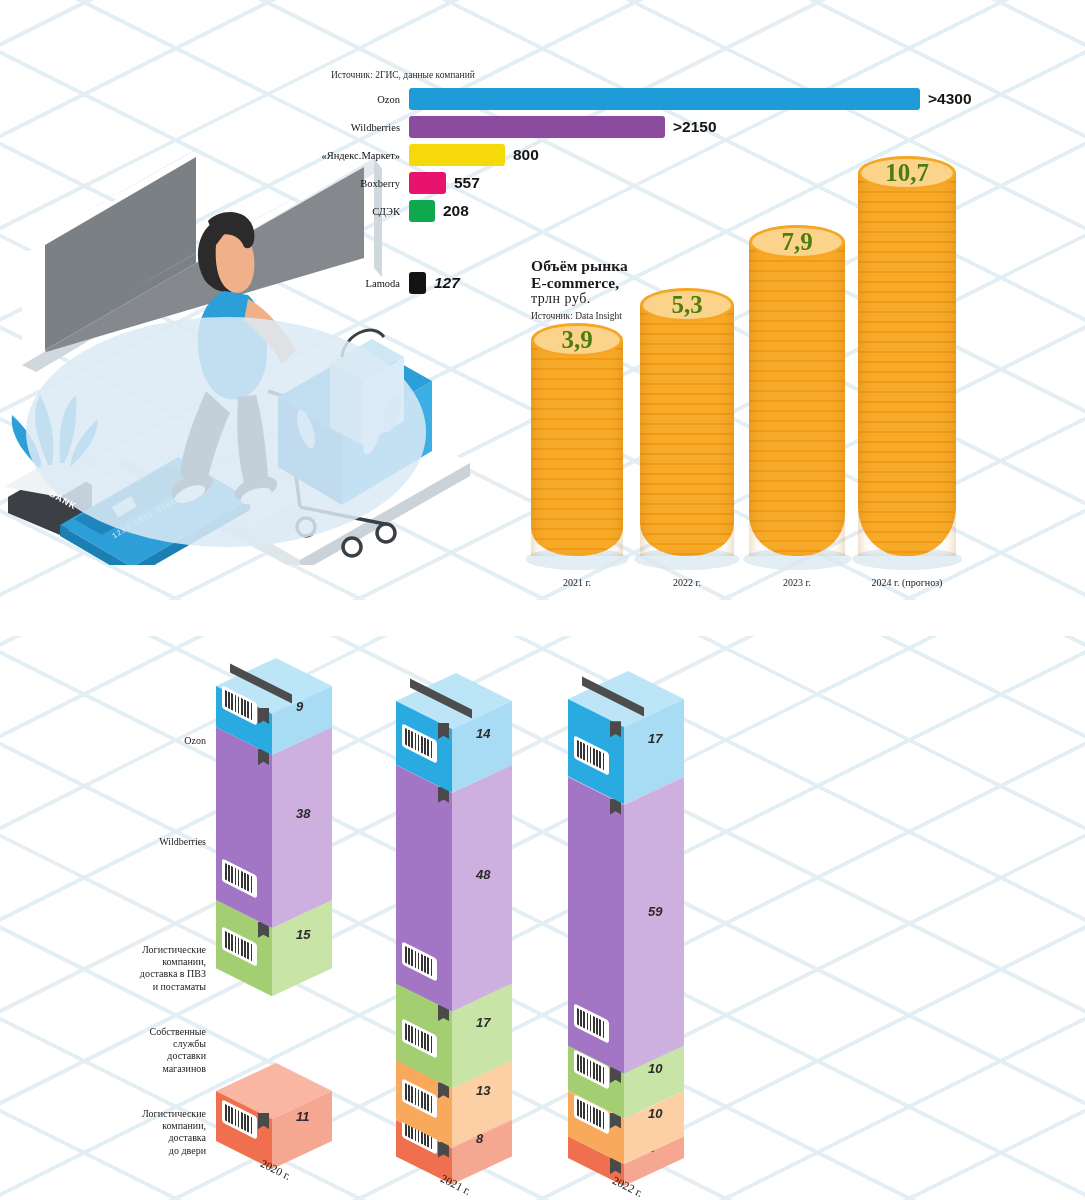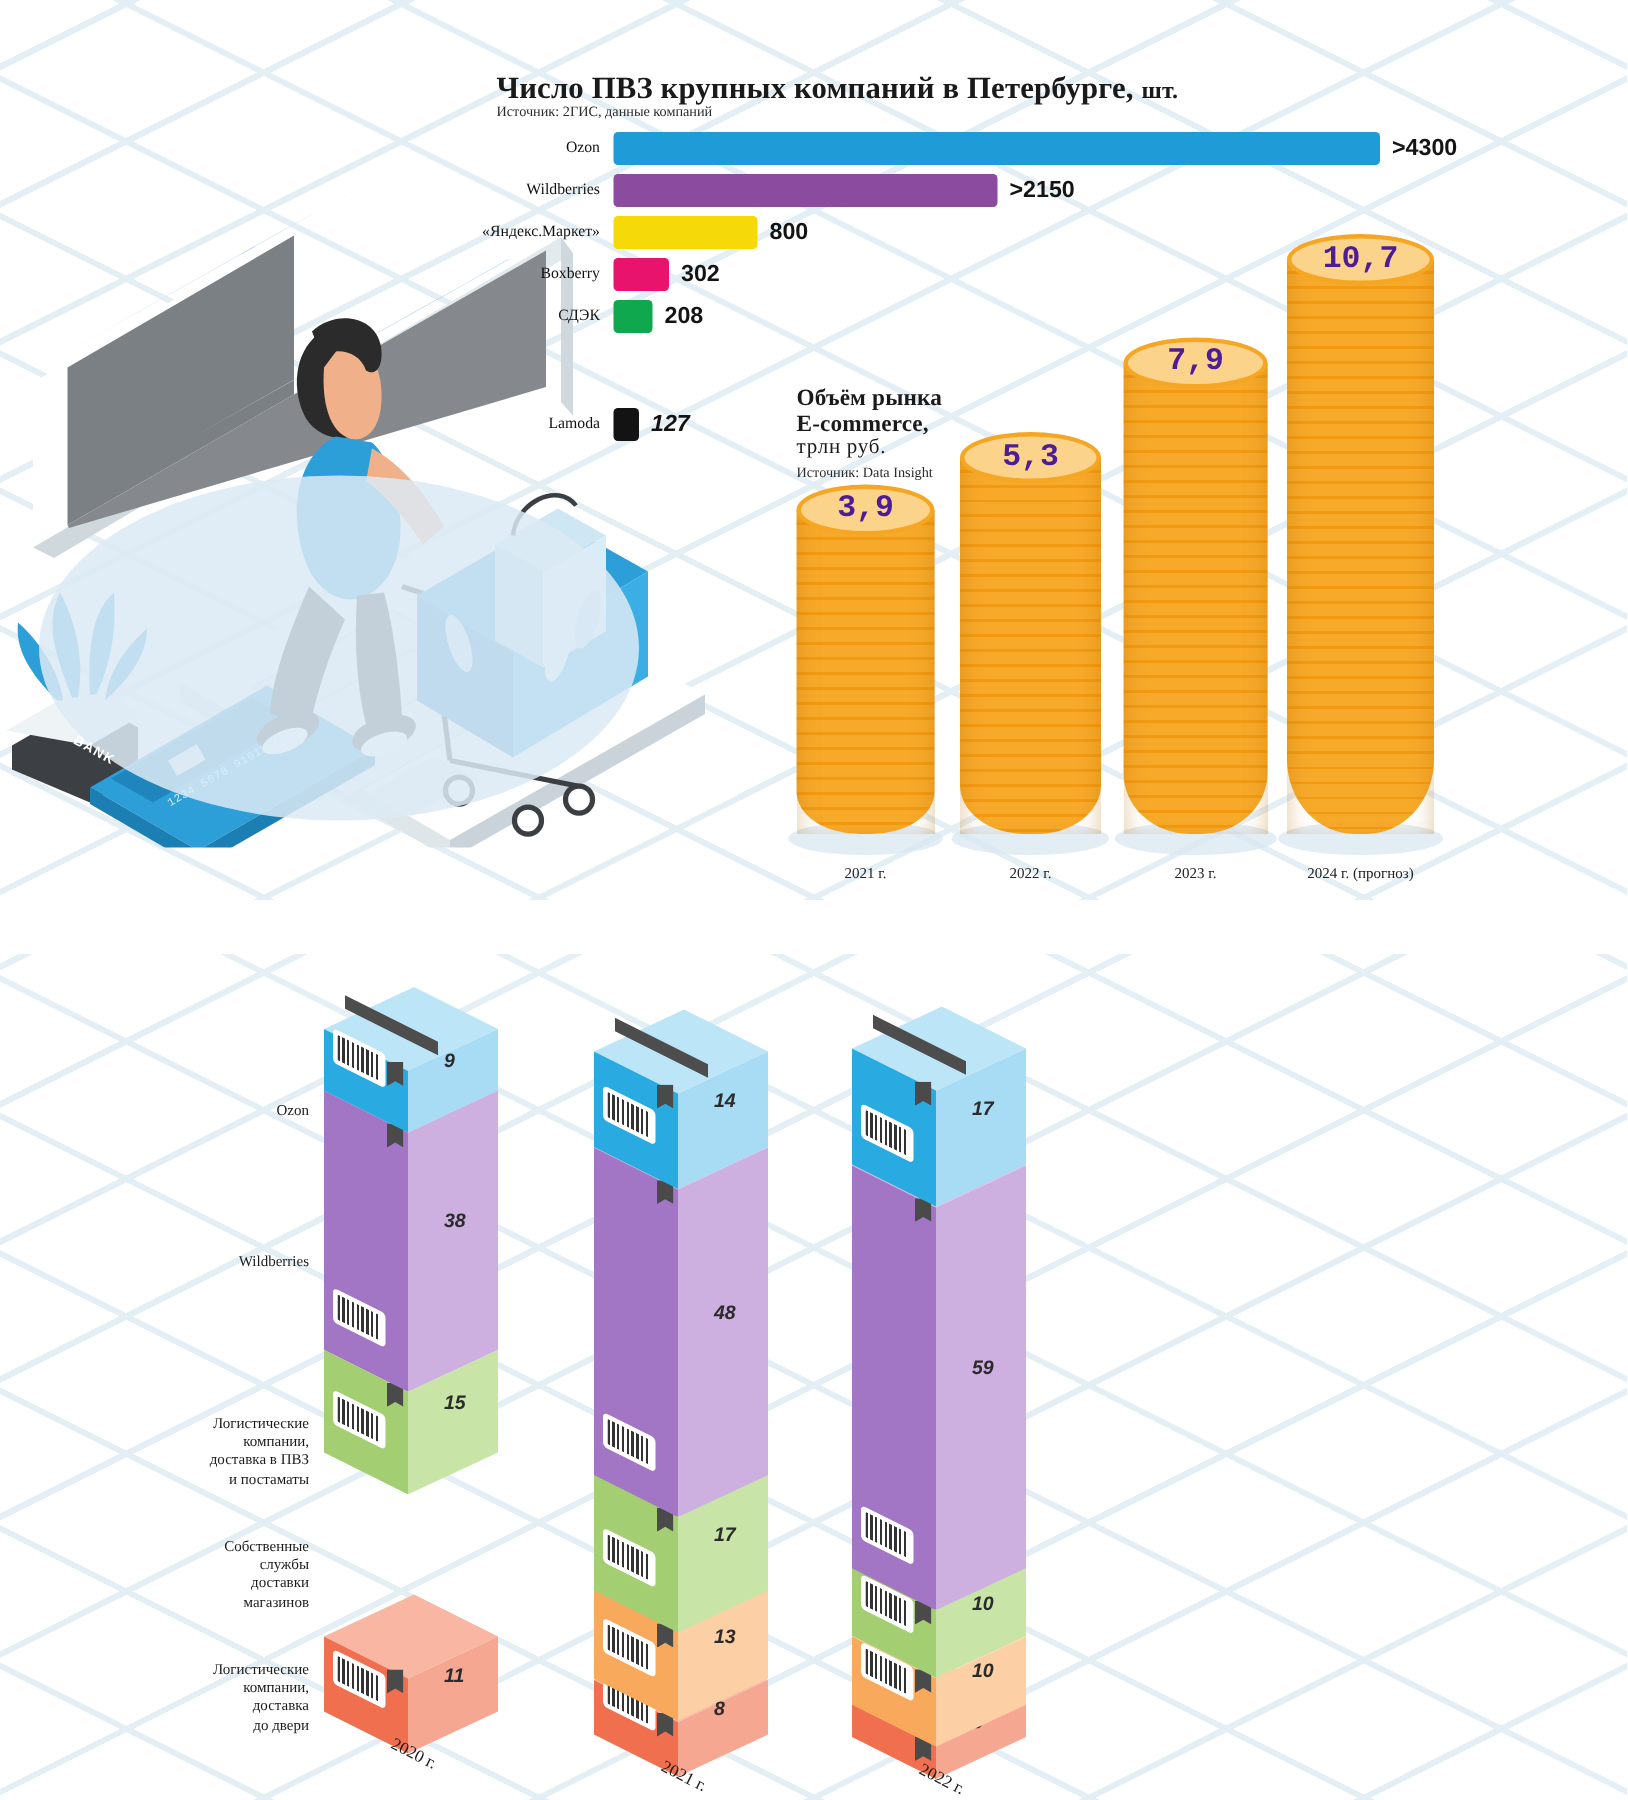--- a/index.html
+++ b/index.html
@@ -41,21 +41,21 @@
     width:112%;height:22px;border-radius:50%;background:#d9e7f0;opacity:.75;}
   .coinbody{position:absolute;left:0;bottom:0;width:100%;
     background:
       repeating-linear-gradient(to bottom,#f7a92a 0 8px,#f19a12 8px 10px);
     border-radius:0 0 46%46%/0 0 13% 13%;}
   .coinside{position:absolute;left:0;bottom:0;width:100%;height:100%;
     box-shadow:inset 9px 0 14px -8px rgba(180,110,0,.35),inset -9px 0 14px -8px rgba(180,110,0,.35);}
   .coinTop{position:absolute;left:0;width:100%;height:34px;border-radius:50%;
     background:#fcd38b;border:3.5px solid #f5a623;box-sizing:border-box;
     display:flex;align-items:center;justify-content:center;}
-  .coinTop span{font-family:Liberation Mono, monospace;font-weight:bold;font-size:21px;color:#4c1d95;}
+  .coinTop span{font-family:Liberation Serif, serif;font-weight:bold;font-size:25px;color:#4d7c0f;}
   .yearlbl{position:absolute;bottom:8px;left:50%;transform:translateX(-50%);
     font-size:10px;color:#222;white-space:nowrap;}
   .box{position:absolute;left:0;}
 
   .catlabel{position:absolute;text-align:right;font-size:10px;line-height:12.2px;color:#1c1c1c;}
   .boxval{position:absolute;font-family:"Liberation Sans",sans-serif;font-weight:bold;
     font-style:italic;font-size:13px;color:#2b2b2b;}
   .yearlbl2{position:absolute;font-size:11.5px;color:#1c1c1c;white-space:nowrap;
     transform:rotate(26.57deg);transform-origin:left top;}
   .barcode{position:absolute;background:#fff;border-radius:1px;
@@ -176,24 +176,20 @@
       </g>
     </svg>
     <div style="position:absolute;left:48px;top:400px;font-family:'Liberation Sans',sans-serif;
       font-size:9px;font-weight:bold;color:#fff;transform:rotate(29deg);letter-spacing:1px;">BANK</div>
     <div style="position:absolute;left:108px;top:420px;font-family:'Liberation Mono',monospace;
       font-size:7.5px;color:#d6ecf8;transform:rotate(-30deg);letter-spacing:.6px;">1234 5678 9101</div>
     <div style="position:absolute;left:172px;top:397px;font-family:'Liberation Mono',monospace;
       font-size:7px;color:#d6ecf8;transform:rotate(-30deg);">12/23</div>
   </div>
 
-  <div class="h-title" id="t1">
-    <span>Число ПВЗ крупных компаний в Петербурге,</span>
-    <span class="small">шт.</span>
-  </div>
   <div class="src" id="s1">Источник: 2ГИС, данные компаний</div>
 
   <div id="barchart" style="position:absolute;left:409px;top:88px;">
       <div class="barrow" style="top: 0px; left: 0px; width: 511px;">
         <div class="barlabel">Ozon</div>
         <div class="bar" style="width: 100%; background: rgb(31, 155, 216);"></div>
         <div class="barval" style="left: 519px;">&gt;4300</div>
       </div>
       <div class="barrow" style="top: 28px; left: 0px; width: 256px;">
         <div class="barlabel">Wildberries</div>
@@ -201,21 +197,21 @@
         <div class="barval" style="left: 264px;">&gt;2150</div>
       </div>
       <div class="barrow" style="top: 56px; left: 0px; width: 96px;">
         <div class="barlabel">«Яндекс.Маркет»</div>
         <div class="bar" style="width: 100%; background: rgb(245, 217, 8);"></div>
         <div class="barval" style="left: 104px;">800</div>
       </div>
       <div class="barrow" style="top: 84px; left: 0px; width: 37px;">
         <div class="barlabel">Boxberry</div>
         <div class="bar" style="width: 100%; background: rgb(232, 19, 108);"></div>
-        <div class="barval" style="left: 45px;">302</div>
+        <div class="barval" style="left: 45px;">557</div>
       </div>
       <div class="barrow" style="top: 112px; left: 0px; width: 26px;">
         <div class="barlabel">СДЭК</div>
         <div class="bar" style="width: 100%; background: rgb(15, 168, 78);"></div>
         <div class="barval" style="left: 34px;">208</div>
       </div>
       <div class="barrow" style="top: 140px; left: 0px; width: 17px; margin-top: 44px;">
         <div class="barlabel">Lamoda</div>
         <div class="bar" style="width: 100%; background: rgb(19, 19, 19);"></div>
         <div class="barval" style="left: 25px; font-style: italic;">127</div>

